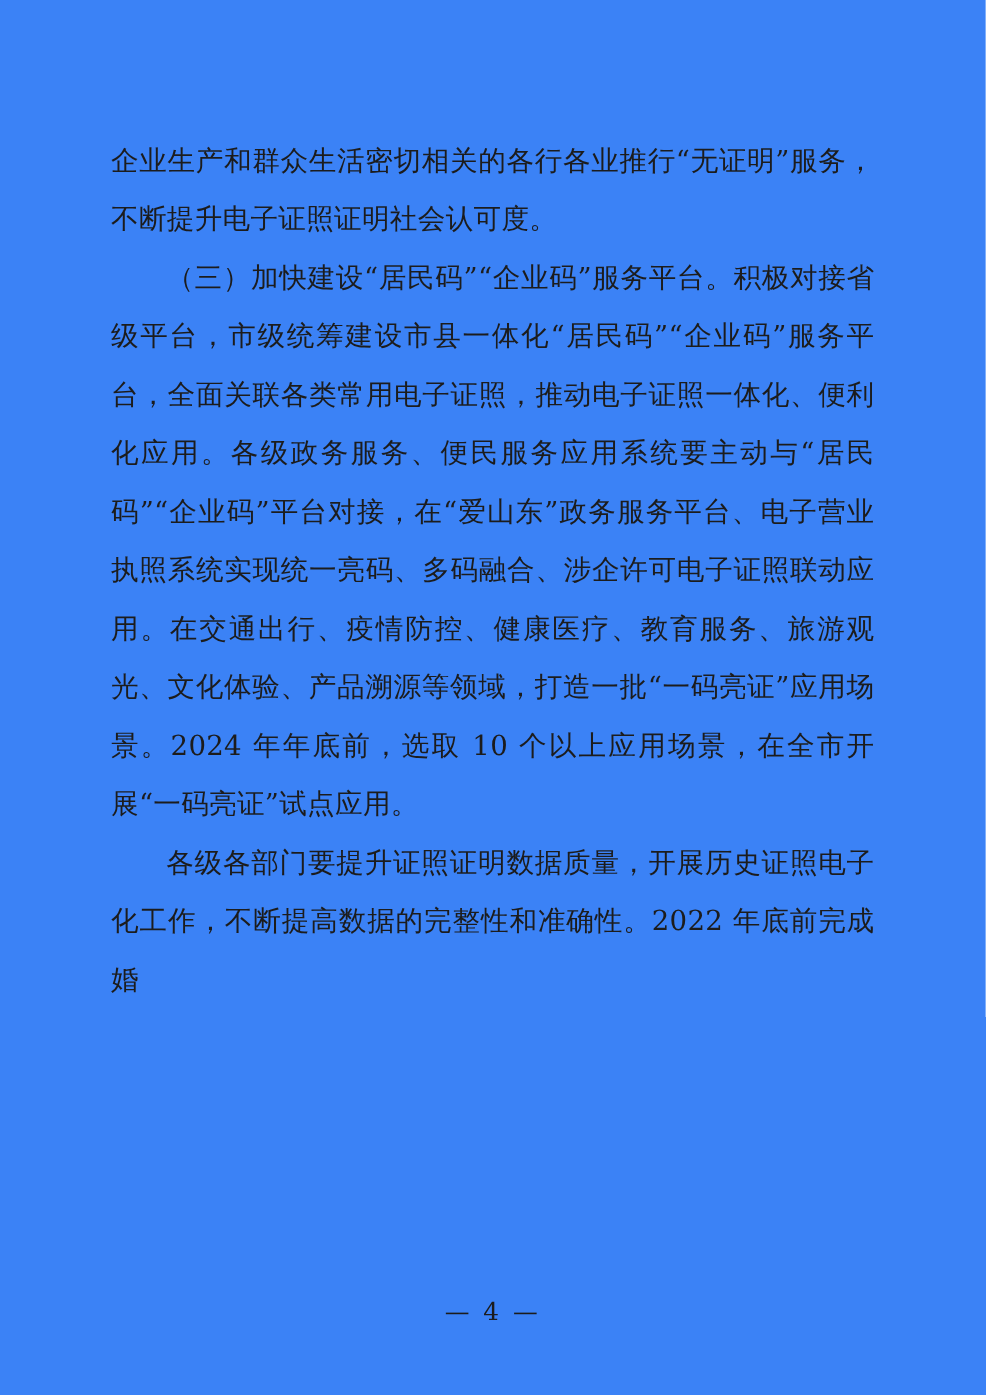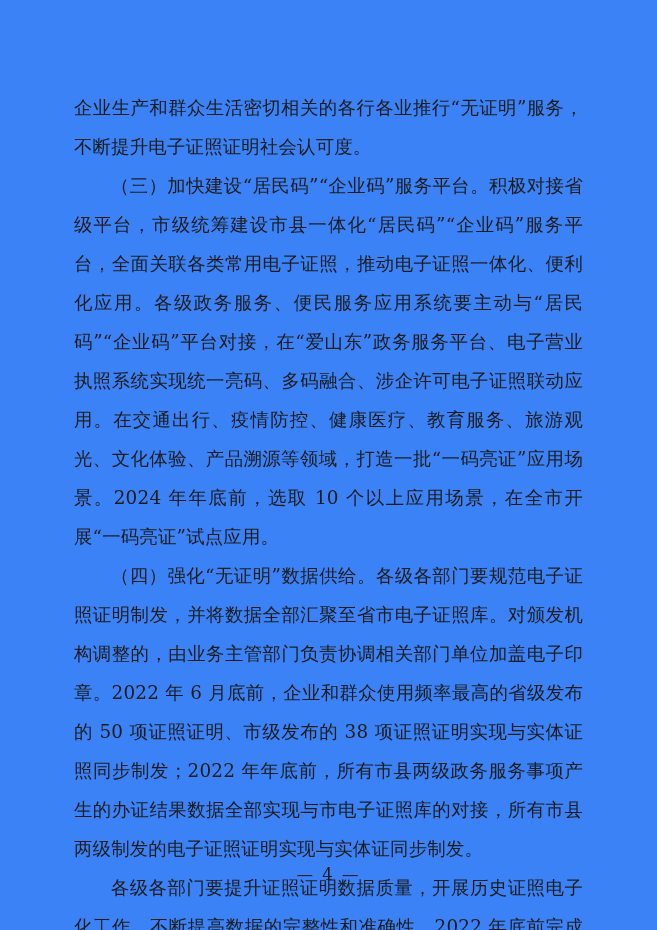--- a/index.html
+++ b/index.html
@@ -48,17 +48,16 @@
     letter-spacing: 2px;
   }
 </style>
 </head>
 <body>
 
 <div class="page">
   <div class="doc-body">
     <p class="para no-indent">企业生产和群众生活密切相关的各行各业推行“无证明”服务，不断提升电子证照证明社会认可度。</p>
     <p class="para">（三）加快建设“居民码”“企业码”服务平台。积极对接省级平台，市级统筹建设市县一体化“居民码”“企业码”服务平台，全面关联各类常用电子证照，推动电子证照一体化、便利化应用。各级政务服务、便民服务应用系统要主动与“居民码”“企业码”平台对接，在“爱山东”政务服务平台、电子营业执照系统实现统一亮码、多码融合、涉企许可电子证照联动应用。在交通出行、疫情防控、健康医疗、教育服务、旅游观光、文化体验、产品溯源等领域，打造一批“一码亮证”应用场景。2024 年年底前，选取 10 个以上应用场景，在全市开展“一码亮证”试点应用。</p>
-    <p class="para">（四）强化“无证明”数据供给。各级各部门要规范电子证照证明制发，并将数据全部汇聚至省市电子证照库。对颁发机构调整的，由业务主管部门负责协调相关部门单位加盖电子印章。2022 年 6 月底前，企业和群众使用频率最高的省级发布的 50 项证照证明、市级发布的 38 项证照证明实现与实体证照同步制发；2022 年年底前，所有市县两级政务服务事项产生的办证结果数据全部实现与市电子证照库的对接，所有市县两级制发的电子证照证明实现与实体证同步制发。</p>
     <p class="para">各级各部门要提升证照证明数据质量，开展历史证照电子化工作，不断提高数据的完整性和准确性。2022 年底前完成婚</p>
   </div>
   <div class="footer">— 4 —</div>
 </div>
 
 </body></html>

